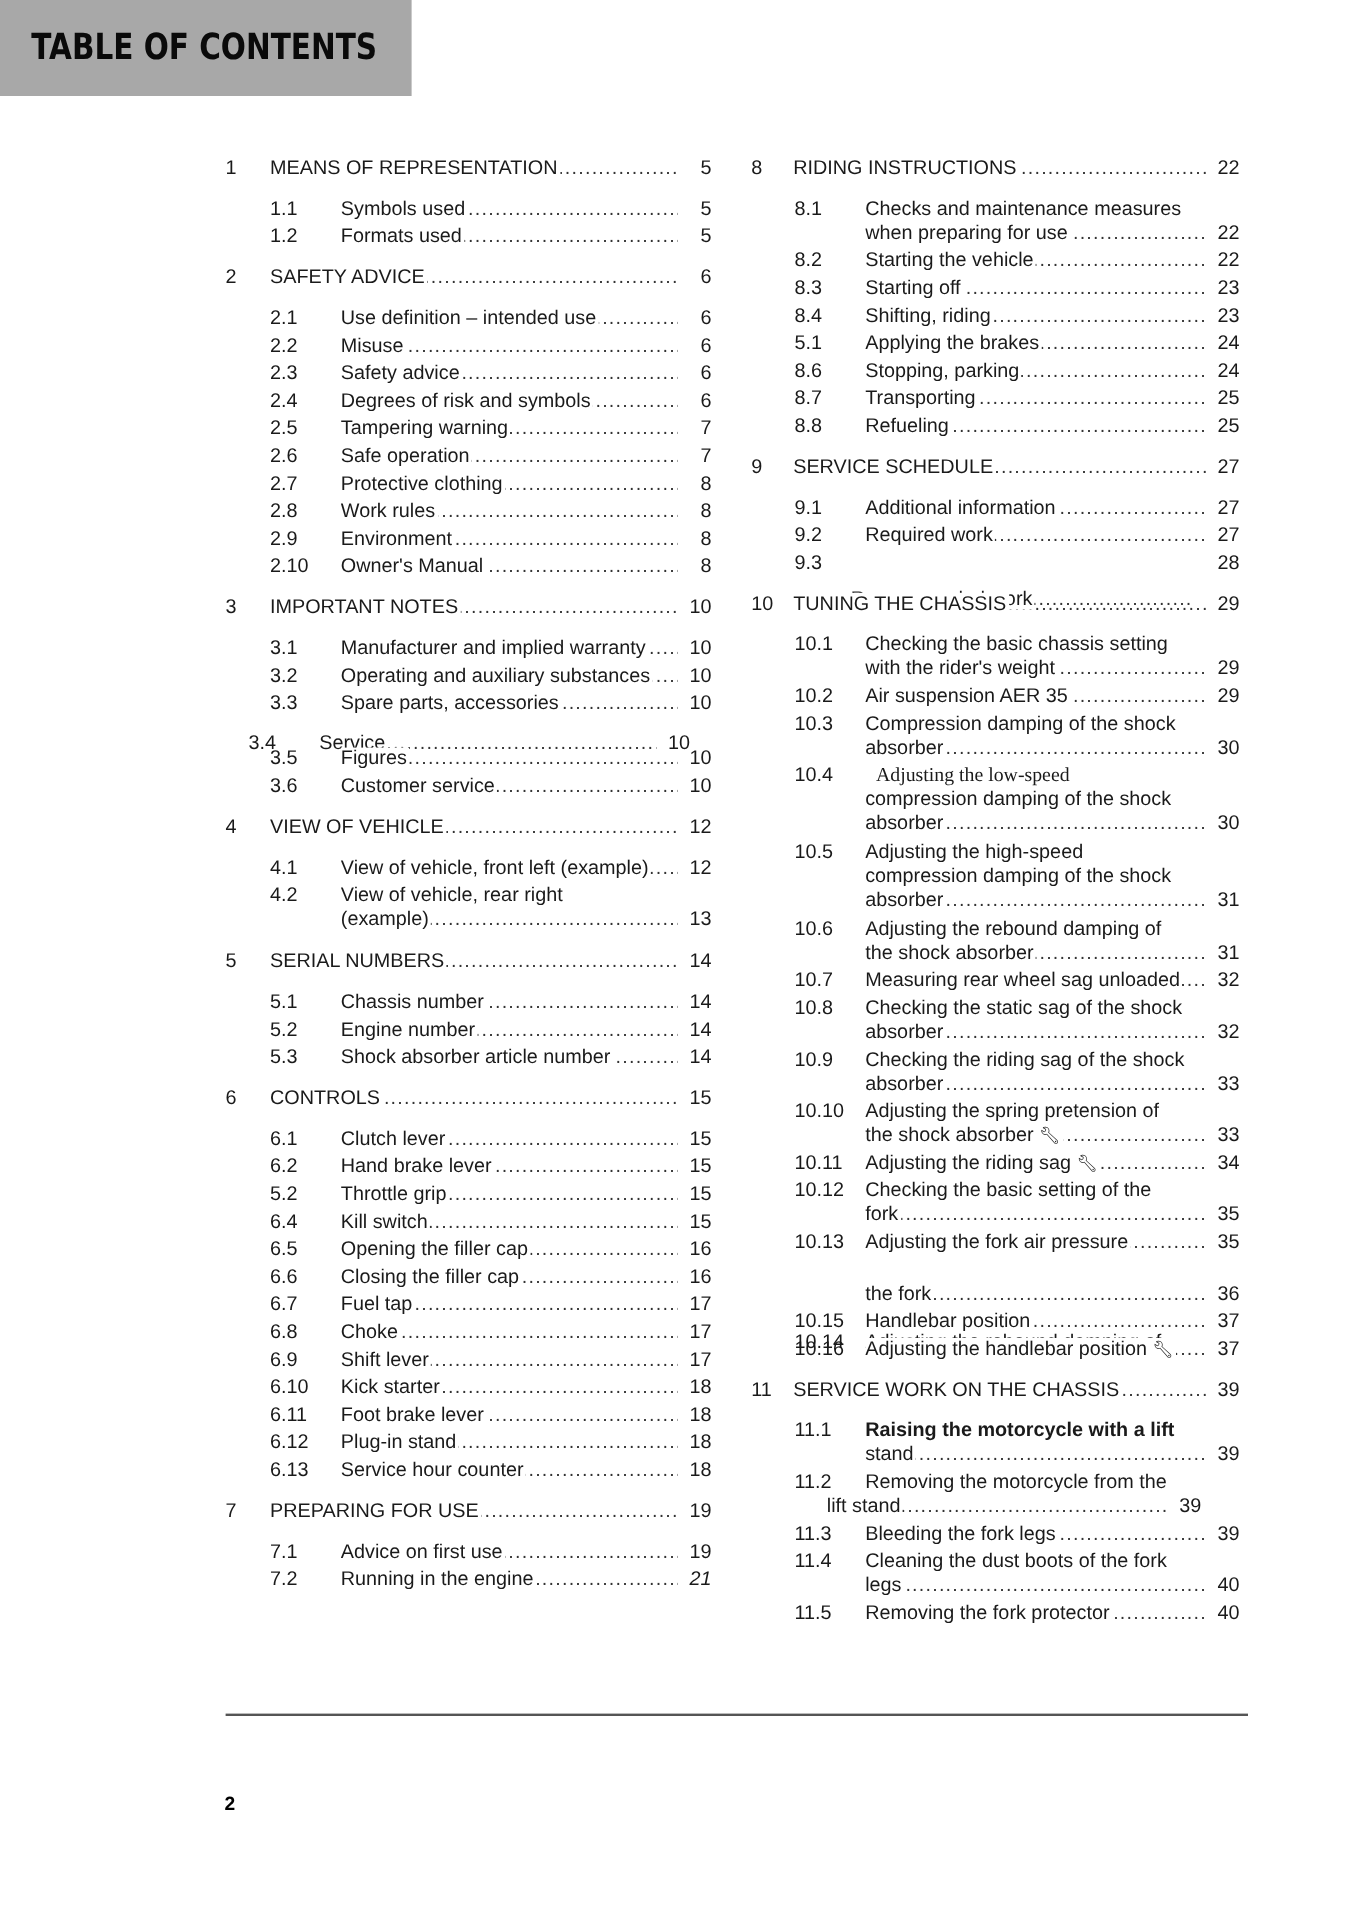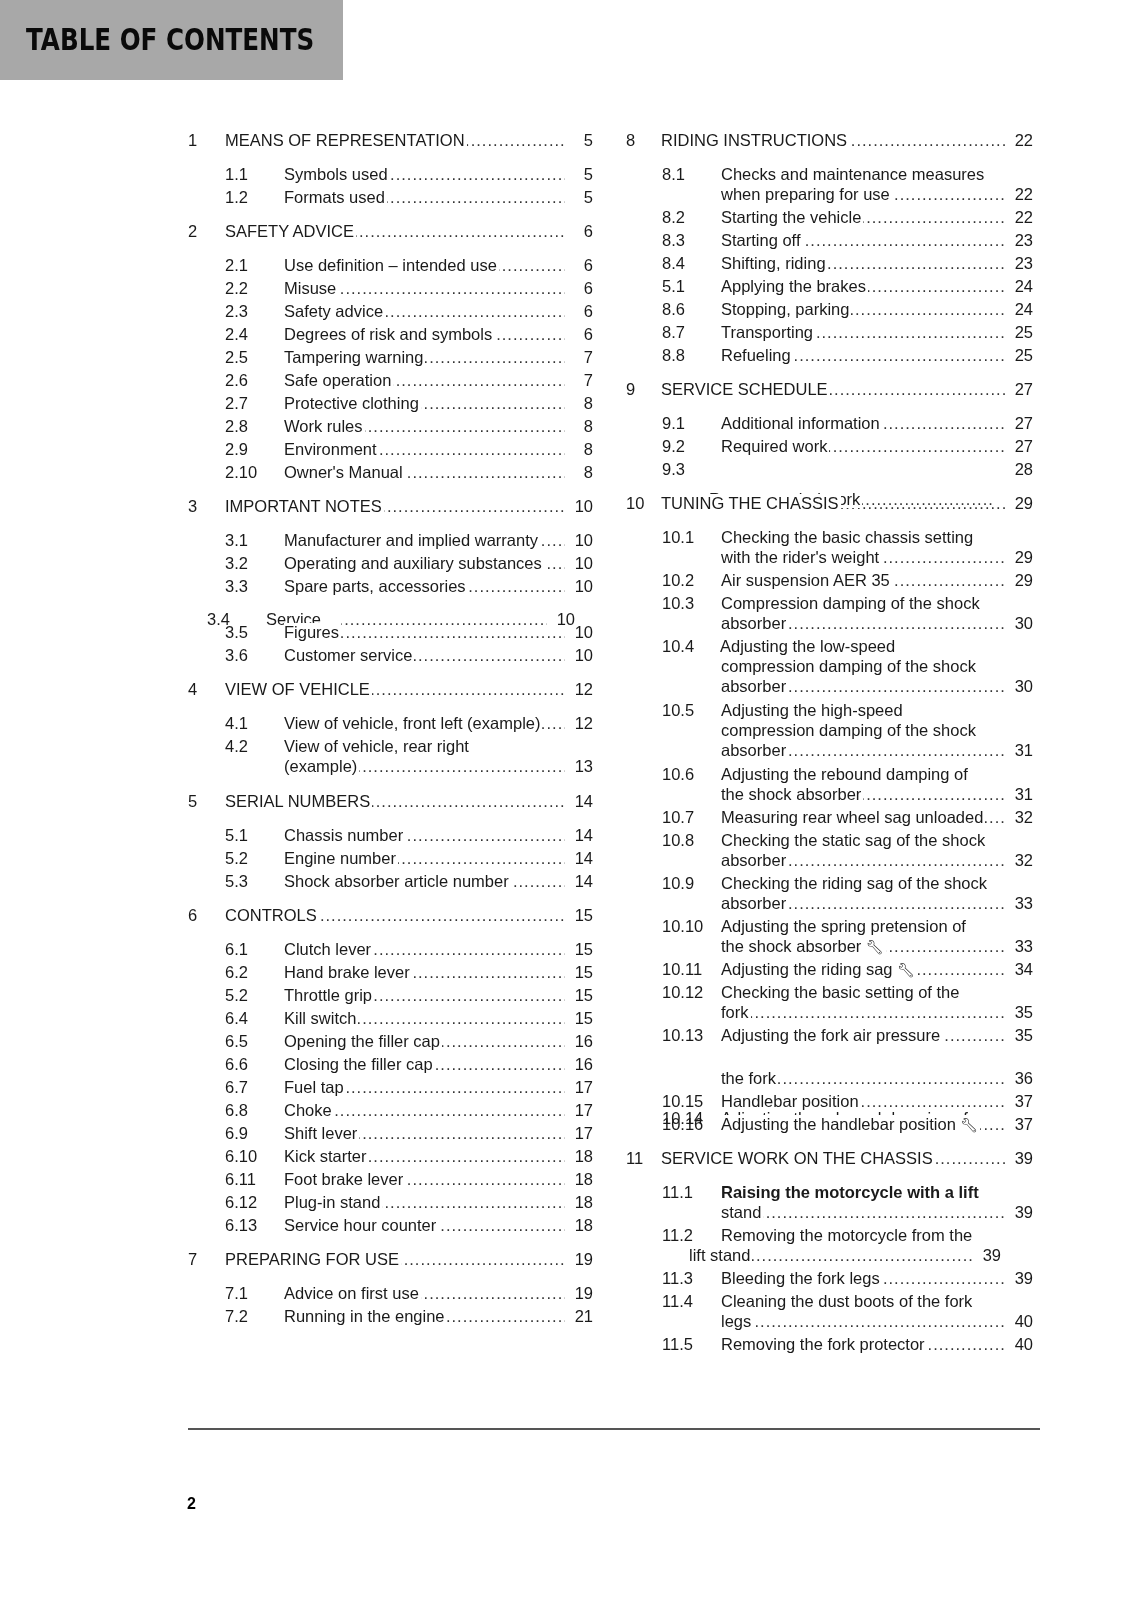--- a/index.html
+++ b/index.html
@@ -243,21 +243,21 @@
       <span class="page" style="right: 0px;">19</span>
     </div>
     <div class="line" style="top: 1283px; left: 225px; width: 368px;">
       <span class="num">7.1</span>
       <span class="title" style="left: 59px; width: 281px;"><span class="t">Advice on first use</span><span class="dots">........................................................................................................................................................................................................</span></span>
       <span class="page" style="right: 0px;">19</span>
     </div>
     <div class="line" style="top: 1306px; left: 225px; width: 368px;">
       <span class="num">7.2</span>
       <span class="title" style="left: 59px; width: 281px;"><span class="t">Running in the engine</span><span class="dots">........................................................................................................................................................................................................</span></span>
-      <span class="page" style="right: 0px;">21</span>
+      <span class="page" style="right: 0px; font-style: italic;">21</span>
     </div>
   </div>
 <div id="right-col">
     <div class="line" style="top: 130px; left: 626px; width: 407px;">
       <span class="num">8</span>
       <span class="title" style="left: 35px; width: 344px;"><span class="t">RIDING INSTRUCTIONS</span><span class="dots">........................................................................................................................................................................................................</span></span>
       <span class="page" style="right: 0px;">22</span>
     </div>
     <div class="line" style="top: 164px; left: 662px; width: 371px;">
       <span class="num">8.1</span>
@@ -343,21 +343,21 @@
     <div class="line" style="top: 593px; left: 662px; width: 371px;">
       <span class="num">10.3</span>
       <span class="title" style="left: 59px; width: 312px;"><span class="t">Compression damping of the shock</span></span>
     </div>
     <div class="line" style="top: 613px; left: 662px; width: 371px;">
       <span class="title" style="left: 59px; width: 284px;"><span class="t">absorber</span><span class="dots">........................................................................................................................................................................................................</span></span>
       <span class="page" style="right: 0px;">30</span>
     </div>
     <div class="line" style="top: 636px; left: 662px; width: 371px;">
       <span class="num">10.4</span>
-      <span class="title" style="left: 58px; width: 312px;"><span class="t">Adjusting the low-speed</span></span>
+      <span class="title" style="left: 68px; width: 312px; font-family: Liberation Serif, serif;"><span class="t">Adjusting the low-speed</span></span>
     </div>
     <div class="line" style="top: 656px; left: 662px; width: 371px;">
       <span class="title" style="left: 59px; width: 312px;"><span class="t">compression damping of the shock</span></span>
     </div>
     <div class="line" style="top: 676px; left: 662px; width: 371px;">
       <span class="title" style="left: 59px; width: 284px;"><span class="t">absorber</span><span class="dots">........................................................................................................................................................................................................</span></span>
       <span class="page" style="right: 0px;">30</span>
     </div>
     <div class="line" style="top: 700px; left: 662px; width: 371px;">
       <span class="num">10.5</span>

